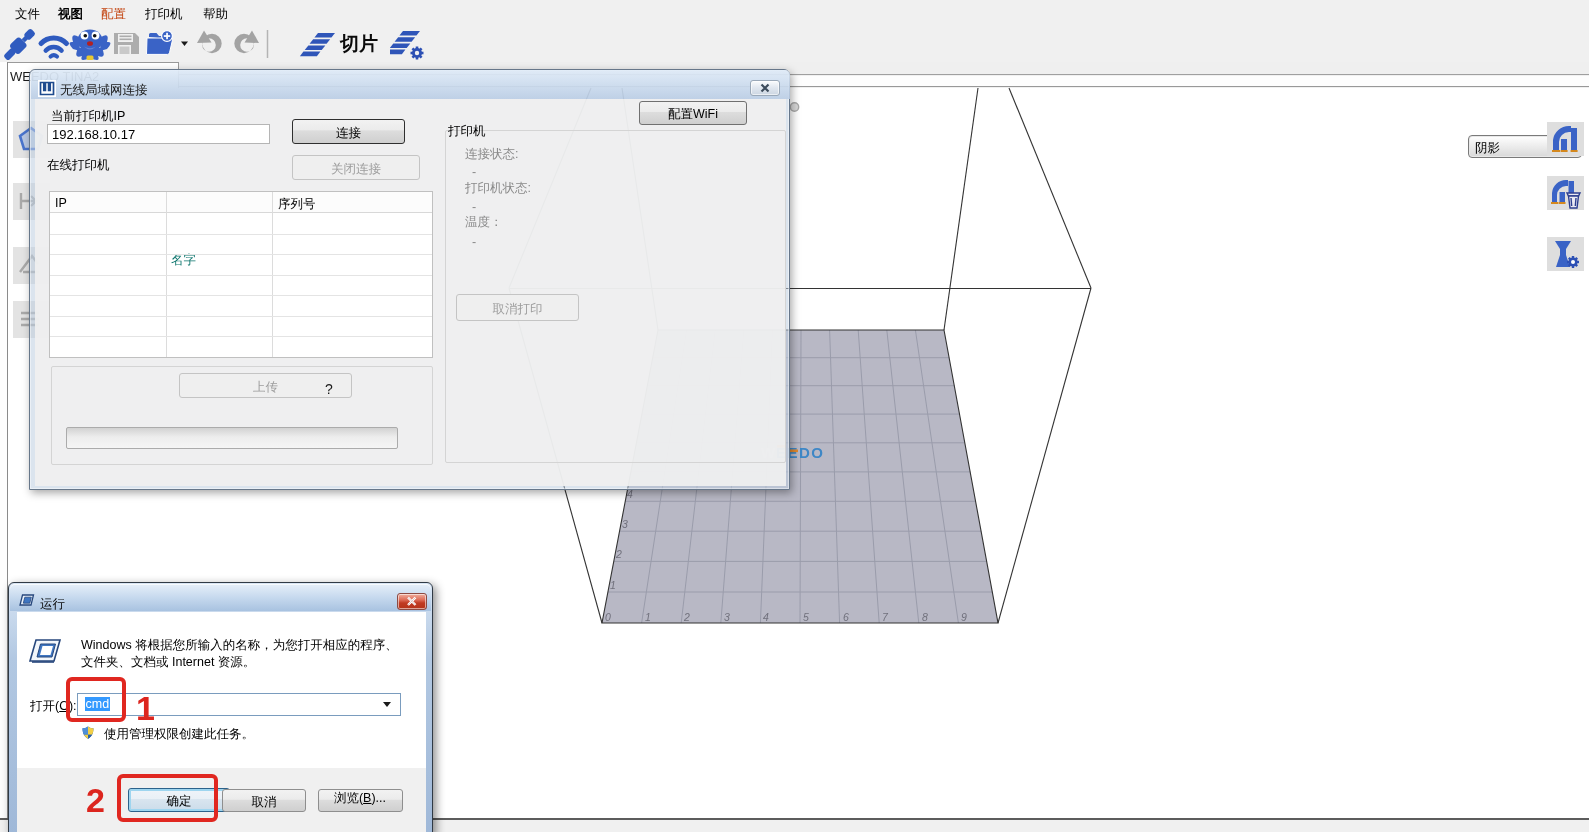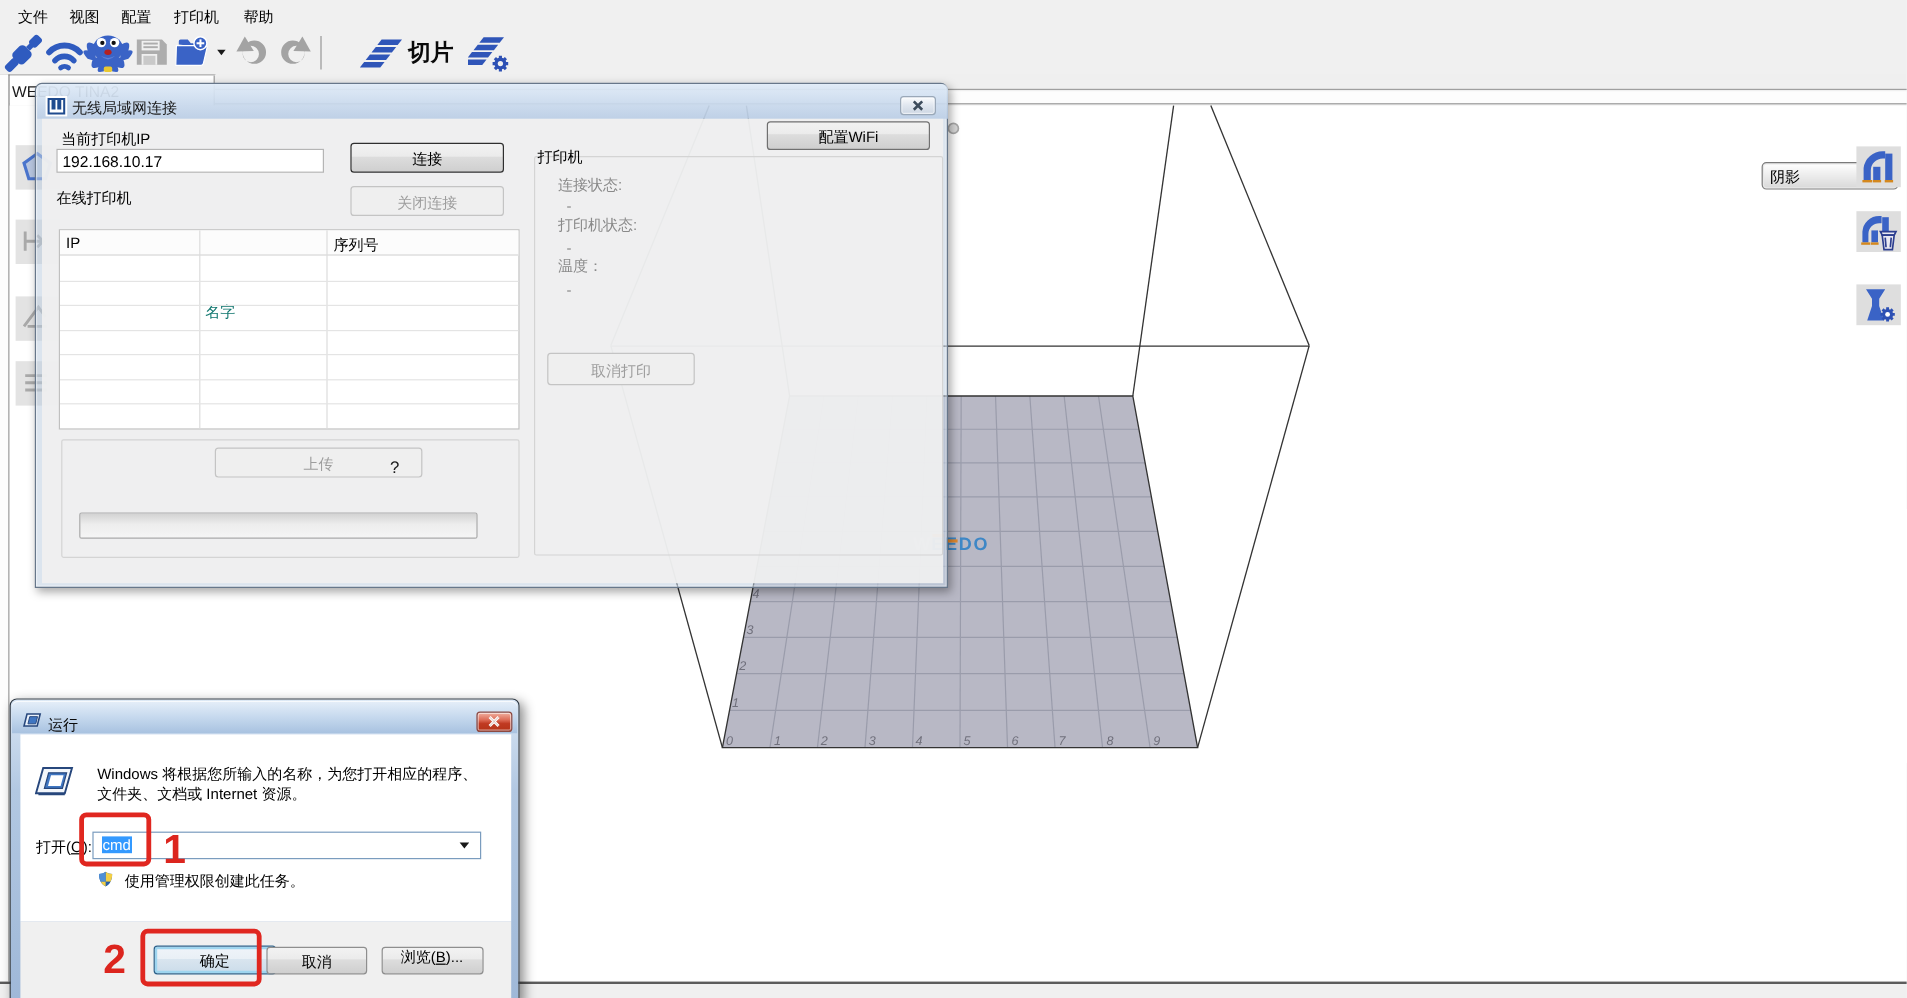--- a/index.html
+++ b/index.html
@@ -5,22 +5,22 @@
 * { margin:0; padding:0; box-sizing:border-box; }
 html,body { width:1589px; height:832px; overflow:hidden; }
 body { font-family:"Liberation Sans", sans-serif; background:#f0f0f0; position:relative; }
 .abs { position:absolute; }
 </style>
 </head>
 <body>
 
 <div class="abs" style="left:0;top:0;width:1589px;height:25px;background:#f0f0f0;">
   <div class="abs" style="left:15px;top:6px;font-size:12.5px;color:#000;">文件</div>
-  <div class="abs" style="left:58px;top:6px;font-size:12.5px;color:#000;">视图</div>
-  <div class="abs" style="left:101px;top:6px;font-size:12.5px;color:#000000;">配置</div>
+  <div class="abs" style="left:58px;top:6px;font-size:12.5px;color:#000;font-weight:bold;">视图</div>
+  <div class="abs" style="left:101px;top:6px;font-size:12.5px;color:#c2410c;">配置</div>
   <div class="abs" style="left:145px;top:6px;font-size:12.5px;color:#000;">打印机</div>
   <div class="abs" style="left:203px;top:6px;font-size:12.5px;color:#000;">帮助</div>
 </div>
 
 <div class="abs" style="left:0;top:25px;width:1589px;height:37px;background:#f0f0f0;">
   <svg class="abs" style="left:0;top:0;" width="460" height="37" viewBox="0 0 460 37">
 
     <g transform="translate(19,20) rotate(-45)" fill="#2f5bbf">
       <rect x="-19" y="-3.5" width="12" height="7" rx="2.5"></rect>
       <rect x="-8" y="-6.5" width="14" height="13" rx="3.5"></rect>
@@ -249,21 +249,21 @@
 
   <div class="abs" style="left:720px;top:10px;width:30px;height:16px;border:1px solid #9aa8b8;border-radius:3px;background:linear-gradient(#fbfcfd,#e2e8f0 45%,#ccd6e2);box-shadow:0 0 0 1px rgba(255,255,255,0.6) inset;">
     <svg width="28" height="14" viewBox="0 0 28 14">
         <path d="M10.5 3.5 L17.5 10.5 M17.5 3.5 L10.5 10.5" stroke="#3d4c5c" stroke-width="2.2"></path>
       </svg>
   </div>
 
   <div class="abs" style="left:5px;top:29px;width:751px;height:387px;background:rgba(240,240,240,0.93);">
     <div class="abs" style="left:16px;top:9px;font-size:12.5px;color:#000;">当前打印机IP</div>
     <div class="abs" style="left:12px;top:25px;width:223px;height:20px;background:#fff;border:1px solid #b5b5b5;font-size:13px;color:#000;padding:2px 0 0 4px;">192.168.10.17</div>
-    <div class="abs" style="left:257px;top:20px;width:128px;height:25px;border:1px solid #2f2f2f;border-radius:3px;background:linear-gradient(#f2f2f2,#ebebeb 45%,#dddddd 46%,#cfcfcf);text-align:center;font-size:12.5px;color:#000;padding-top:5px;">连接</div>
+    <div class="abs" style="left:257px;top:20px;width:113px;height:25px;border:1px solid #2f2f2f;border-radius:3px;background:linear-gradient(#f2f2f2,#ebebeb 45%,#dddddd 46%,#cfcfcf);text-align:center;font-size:12.5px;color:#000;padding-top:5px;">连接</div>
     <div class="abs" style="left:12px;top:58px;font-size:12.5px;color:#000;">在线打印机</div>
     <div class="abs" style="left:257px;top:56px;width:128px;height:25px;border:1px solid #c4c4c4;border-radius:3px;background:#efefef;text-align:center;font-size:12.5px;color:#9d9d9d;padding-top:5px;">关闭连接</div>
 
     <div class="abs" style="left:14px;top:92px;width:384px;height:167px;background:#fff;border:1px solid #c0c0c0;">
       <div class="abs" style="left:0;top:0;width:382px;height:21px;background:#fcfcfc;border-bottom:1px solid #d8d8d8;">
         <div class="abs" style="left:5px;top:4px;font-size:12.5px;color:#000;">IP</div>
         <div class="abs" style="left:121px;top:16px;font-size:12.5px;color:#0f766e;margin-top:44px;">名字</div>
         <div class="abs" style="left:228px;top:4px;font-size:12.5px;color:#000;">序列号</div>
       </div>
       <div class="abs" style="left:115.5px;top:0;width:1px;height:165px;background:#dcdcdc;"></div>
@@ -285,21 +285,21 @@
     <div class="abs" style="left:410px;top:31px;width:341px;height:333px;border:1px solid #d4d4d4;border-radius:2px;"></div>
     <div class="abs" style="left:413px;top:24px;font-size:12.5px;color:#000;">打印机</div>
     <div class="abs" style="left:430px;top:47px;font-size:12.5px;color:#8a8a8a;">连接状态:</div>
     <div class="abs" style="left:437px;top:66px;font-size:12.5px;color:#8a8a8a;">-</div>
     <div class="abs" style="left:430px;top:81px;font-size:12.5px;color:#8a8a8a;">打印机状态:</div>
     <div class="abs" style="left:437px;top:101px;font-size:12.5px;color:#8a8a8a;">-</div>
     <div class="abs" style="left:430px;top:115px;font-size:12.5px;color:#8a8a8a;">温度：</div>
     <div class="abs" style="left:437px;top:136px;font-size:12.5px;color:#8a8a8a;">-</div>
     <div class="abs" style="left:421px;top:195px;width:123px;height:27px;border:1px solid #c4c4c4;border-radius:3px;background:#efefef;text-align:center;font-size:12.5px;color:#9d9d9d;padding-top:6px;">取消打印</div>
 
-    <div class="abs" style="left:604px;top:2px;width:136px;height:24px;border:1px solid #707070;border-radius:3px;background:linear-gradient(#f2f2f2,#ebebeb 45%,#dddddd 46%,#cfcfcf);text-align:center;font-size:12.5px;color:#000;padding-top:4px;">配置WiFi</div>
+    <div class="abs" style="left:604px;top:2px;width:108px;height:24px;border:1px solid #707070;border-radius:3px;background:linear-gradient(#f2f2f2,#ebebeb 45%,#dddddd 46%,#cfcfcf);text-align:center;font-size:12.5px;color:#000;padding-top:4px;">配置WiFi</div>
   </div>
 </div>
 
 <div class="abs" style="left:8px;top:582px;width:425px;height:254px;border:1px solid #303a45;border-radius:6px 6px 0 0;background:linear-gradient(180deg,#d8e5f4,#b2c8e2 30%,#9fb8d8);box-shadow:3px 3px 10px rgba(0,0,0,0.45);">
   <div class="abs" style="left:1px;top:1px;width:421px;height:27px;border-radius:5px 5px 0 0;background:linear-gradient(180deg,#e6eff9,#c6d9ee 50%,#a8c2e0);box-shadow:0 1px 0 rgba(255,255,255,0.7) inset;"></div>
   <svg class="abs" style="left:10px;top:11px;" width="17" height="13" viewBox="0 0 17 13">
     <path d="M3.5 1 h11 l-2.5 10 h-11 Z" fill="#e8f0fa" stroke="#27477c" stroke-width="1.3"></path>
     <path d="M5.8 3.2 h6.5 l-1.5 6 h-6.5 Z" fill="#3f76c2" stroke="#27477c" stroke-width="0.8"></path>
   </svg>
   <div class="abs" style="left:31px;top:13px;font-size:12.5px;color:#0a0a0a;">运行</div>

